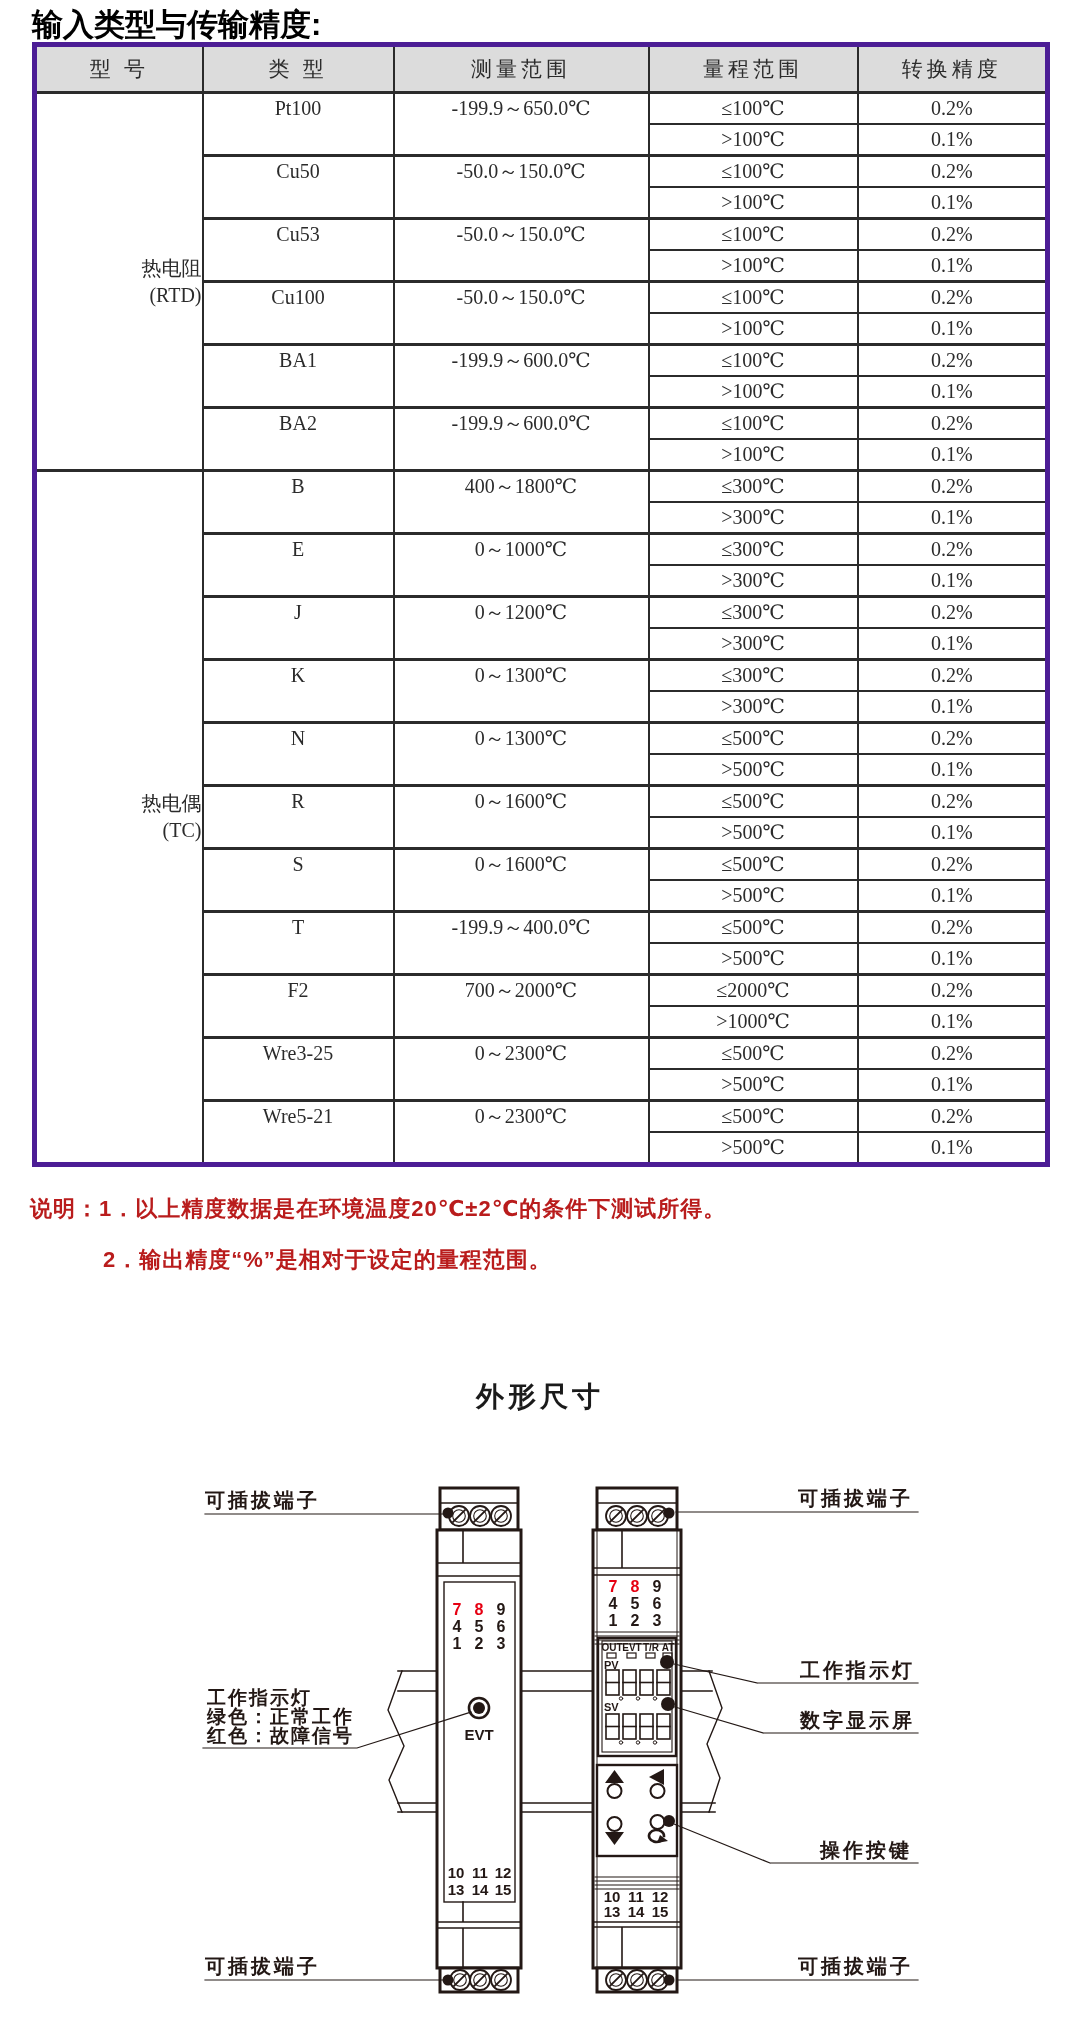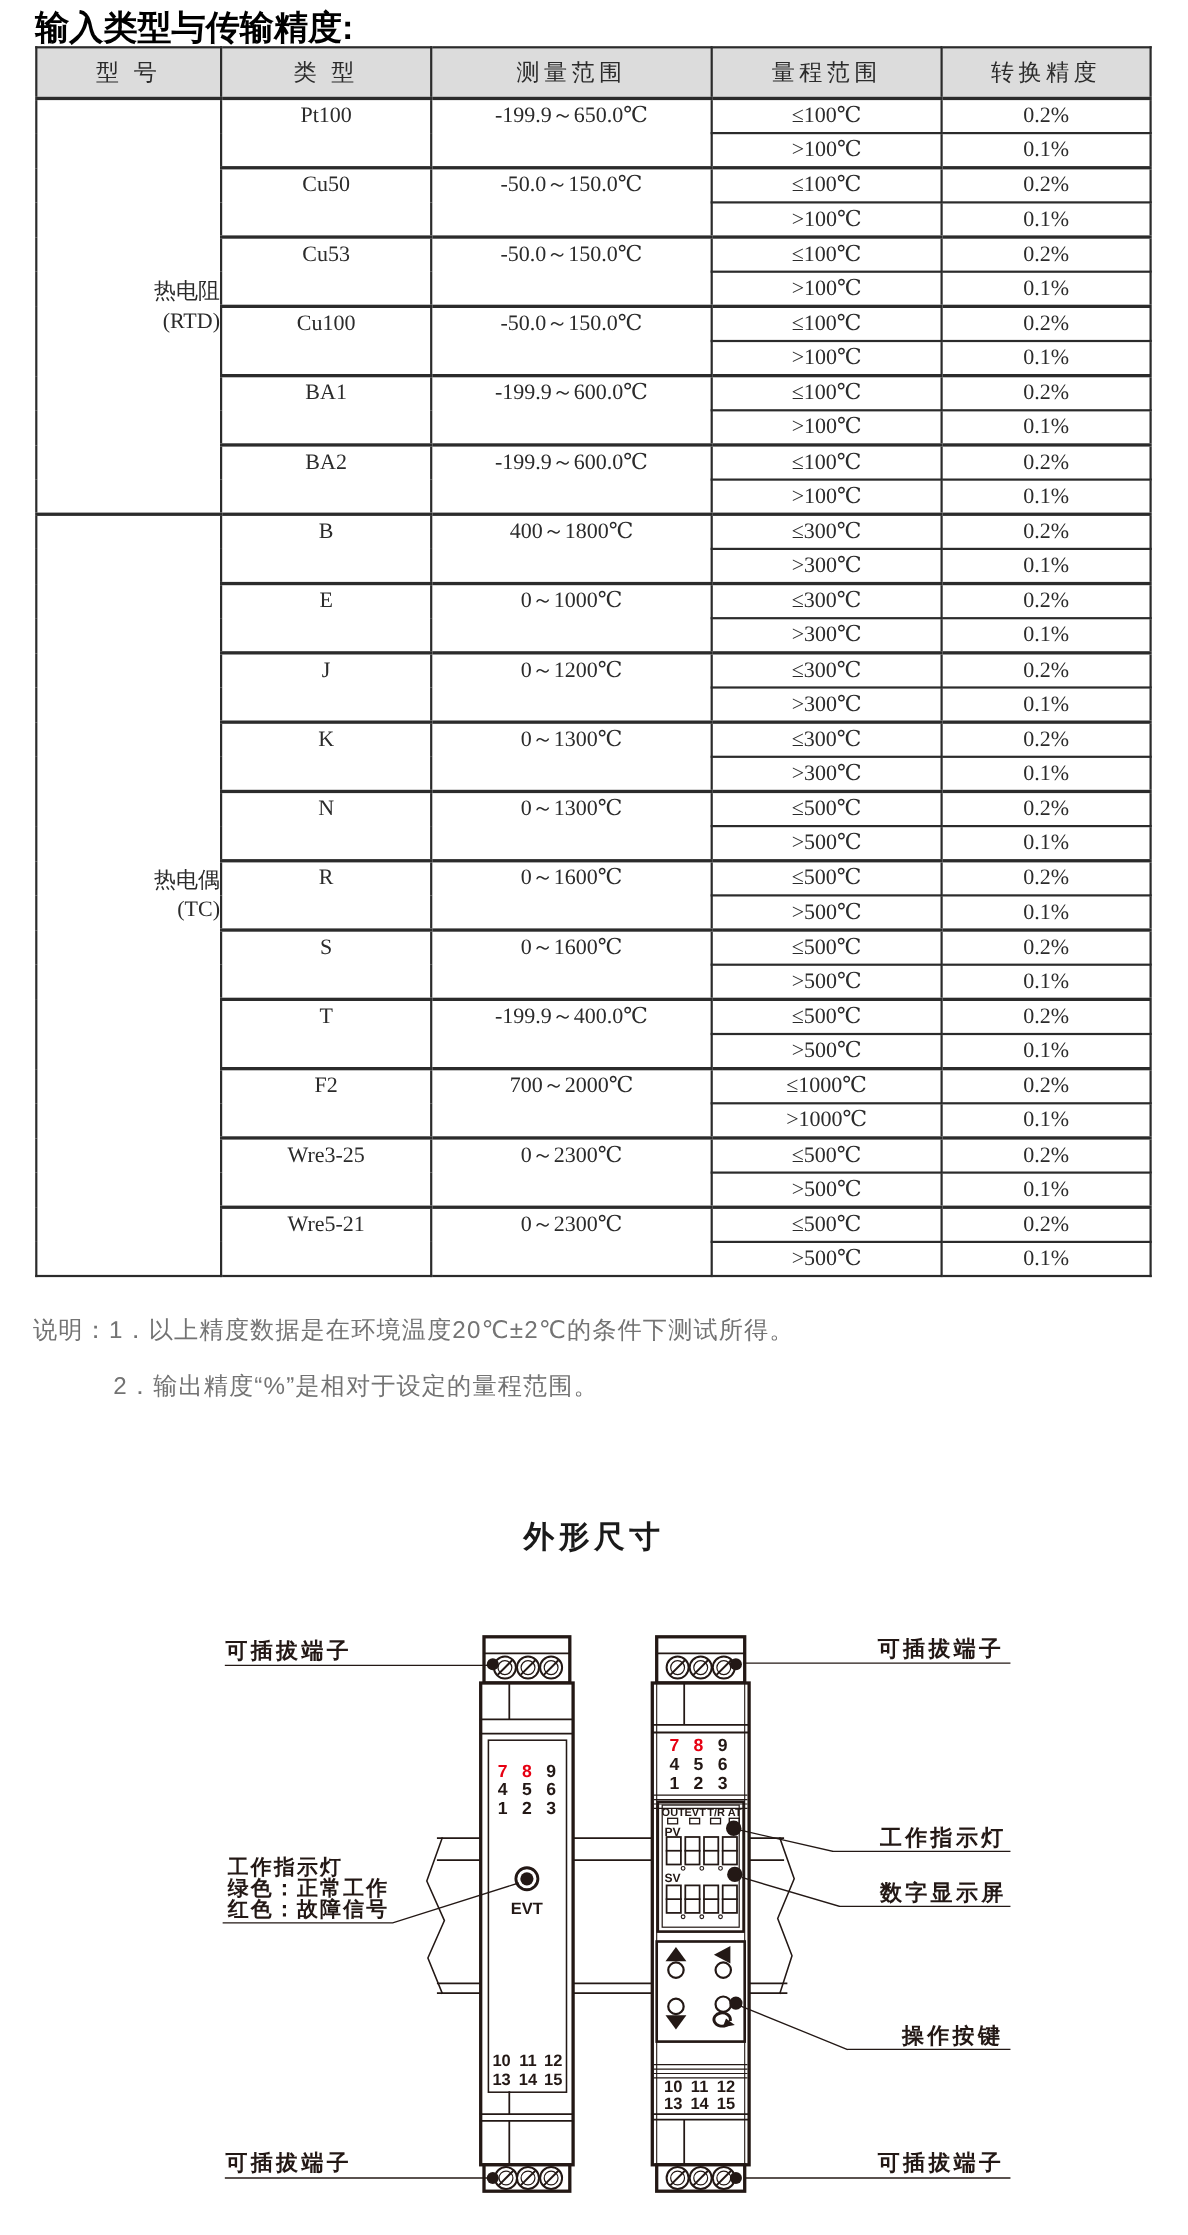--- a/index.html
+++ b/index.html
@@ -1,31 +1,31 @@
 <!DOCTYPE html>
 <html><head>
 <meta charset="utf-8">
 <style>
   html,body{margin:0;padding:0;background:#ffffff;}
   #page{position:relative;width:1080px;height:2032px;background:#fff;overflow:hidden;
         font-family:"Liberation Sans","DejaVu Sans",sans-serif;color:#231815;}
 
   
   .main-heading{position:absolute;left:32px;top:4px;font-size:31px;font-weight:bold;color:#000;}
-  .note-line{position:absolute;font-size:22px;font-weight:400;color:#737373;letter-spacing:1px;}
+  .note-line{position:absolute;font-size:22px;font-weight:700;color:#b91c1c;letter-spacing:1px;}
   #note1{left:30px;top:1194px;}
   #note2{left:103px;top:1245px;}
   #note3{left:103px;top:1296px;}
   .diagram-heading{position:absolute;left:0;top:1378px;width:1080px;text-align:center;
                    font-size:28px;font-weight:bold;color:#1a1a1a;letter-spacing:4px;}
 
   
   #spec-table{position:absolute;left:32px;top:42px;border-collapse:collapse;table-layout:fixed;
               font-family:"Liberation Serif","DejaVu Serif",serif;color:#2b2b2b;
-              border:1px solid #4c1d95;}
+              border:5px solid #4c1d95;}
   #spec-table th{height:42px;background:#dcdcdc;font-size:21px;font-weight:normal;
                  letter-spacing:4px;border:2px solid #2b2b2b;border-bottom:3px solid #2b2b2b;}
   #spec-table td{border:2px solid #2b2b2b;font-size:20px;height:29px;line-height:29px;
                  text-align:center;padding:0;}
   #spec-table td.c-model{vertical-align:middle;line-height:27px;font-size:20px;text-align:right;}
   #spec-table td.c-type,#spec-table td.c-range{vertical-align:top;}
   #spec-table tr.group-start > td.gs{border-top:3px solid #2b2b2b;}
 </style>
 </head>
 <body>
@@ -196,21 +196,21 @@
           <td class="c-span gs">≤500℃</td>
           <td class="c-acc gs">0.2%</td>
         </tr>
         <tr>
           <td class="c-span">&gt;500℃</td>
           <td class="c-acc">0.1%</td>
         </tr>
         <tr class="group-start">
           <td class="c-type gs" rowspan="2">F2</td>
           <td class="c-range gs" rowspan="2">700～2000℃</td>
-          <td class="c-span gs">≤1000℃</td>
+          <td class="c-span gs">≤2000℃</td>
           <td class="c-acc gs">0.2%</td>
         </tr>
         <tr>
           <td class="c-span">&gt;1000℃</td>
           <td class="c-acc">0.1%</td>
         </tr>
         <tr class="group-start">
           <td class="c-type gs" rowspan="2">Wre3-25</td>
           <td class="c-range gs" rowspan="2">0～2300℃</td>
           <td class="c-span gs">≤500℃</td>

